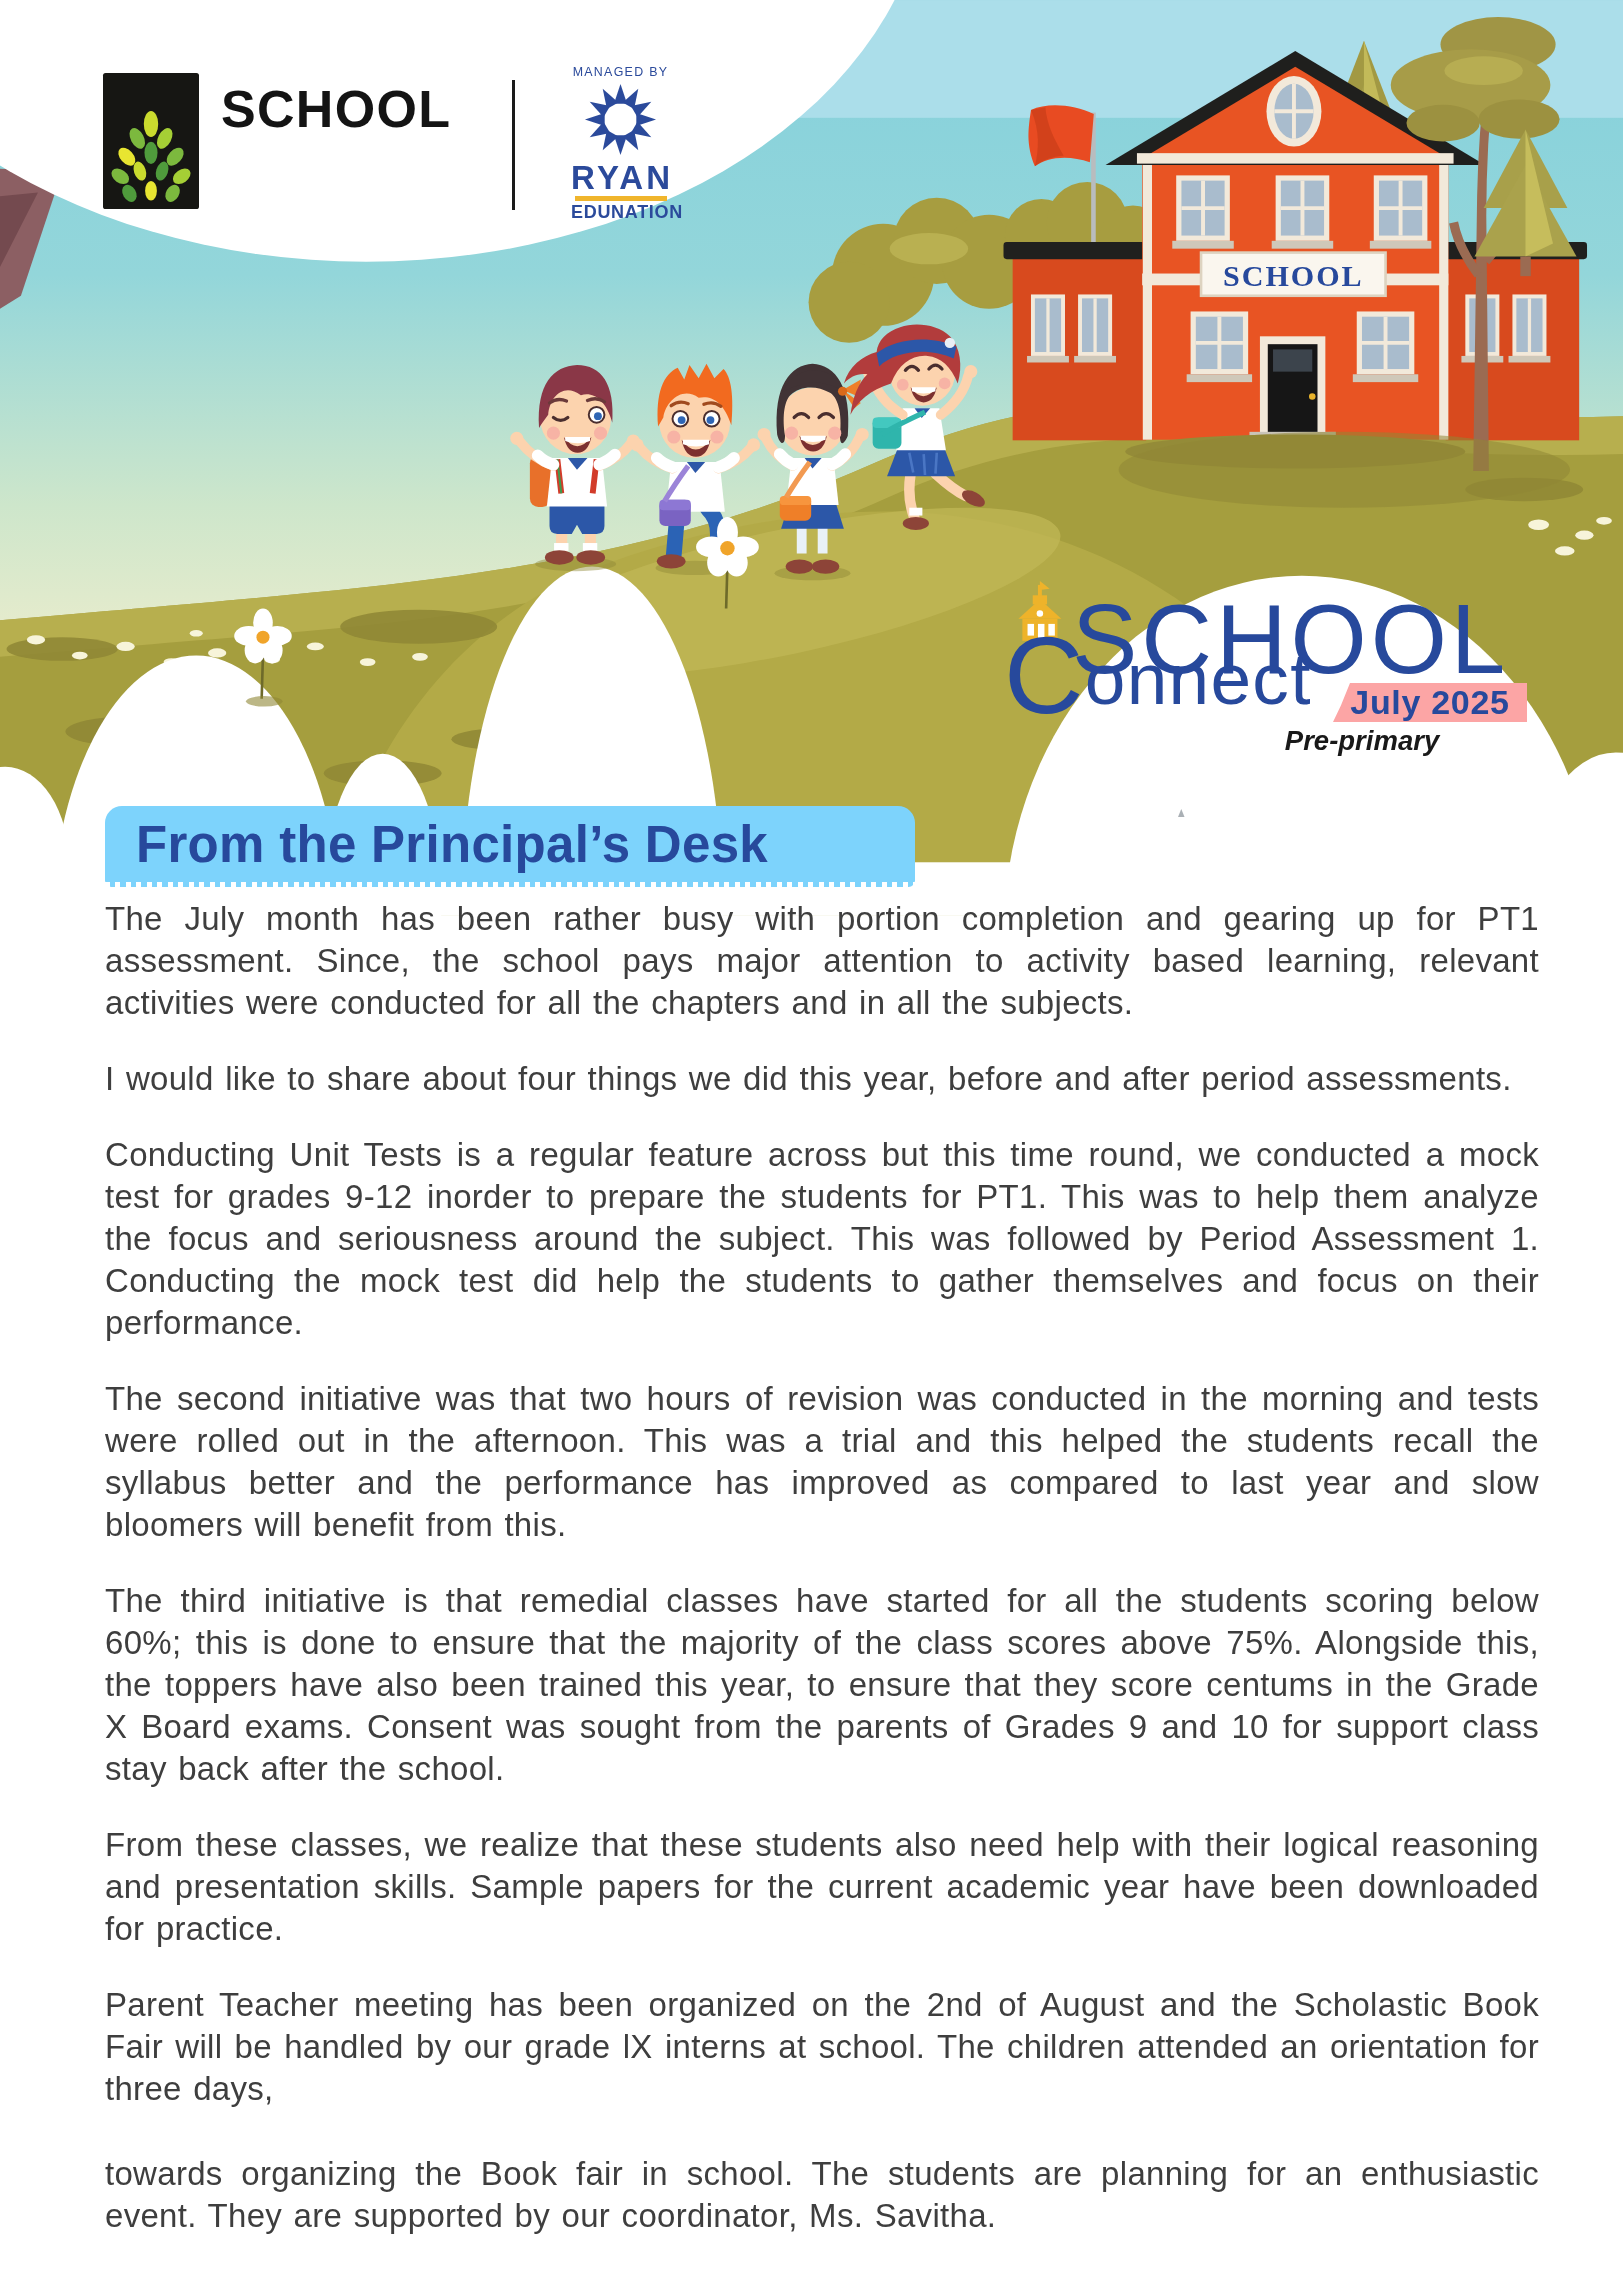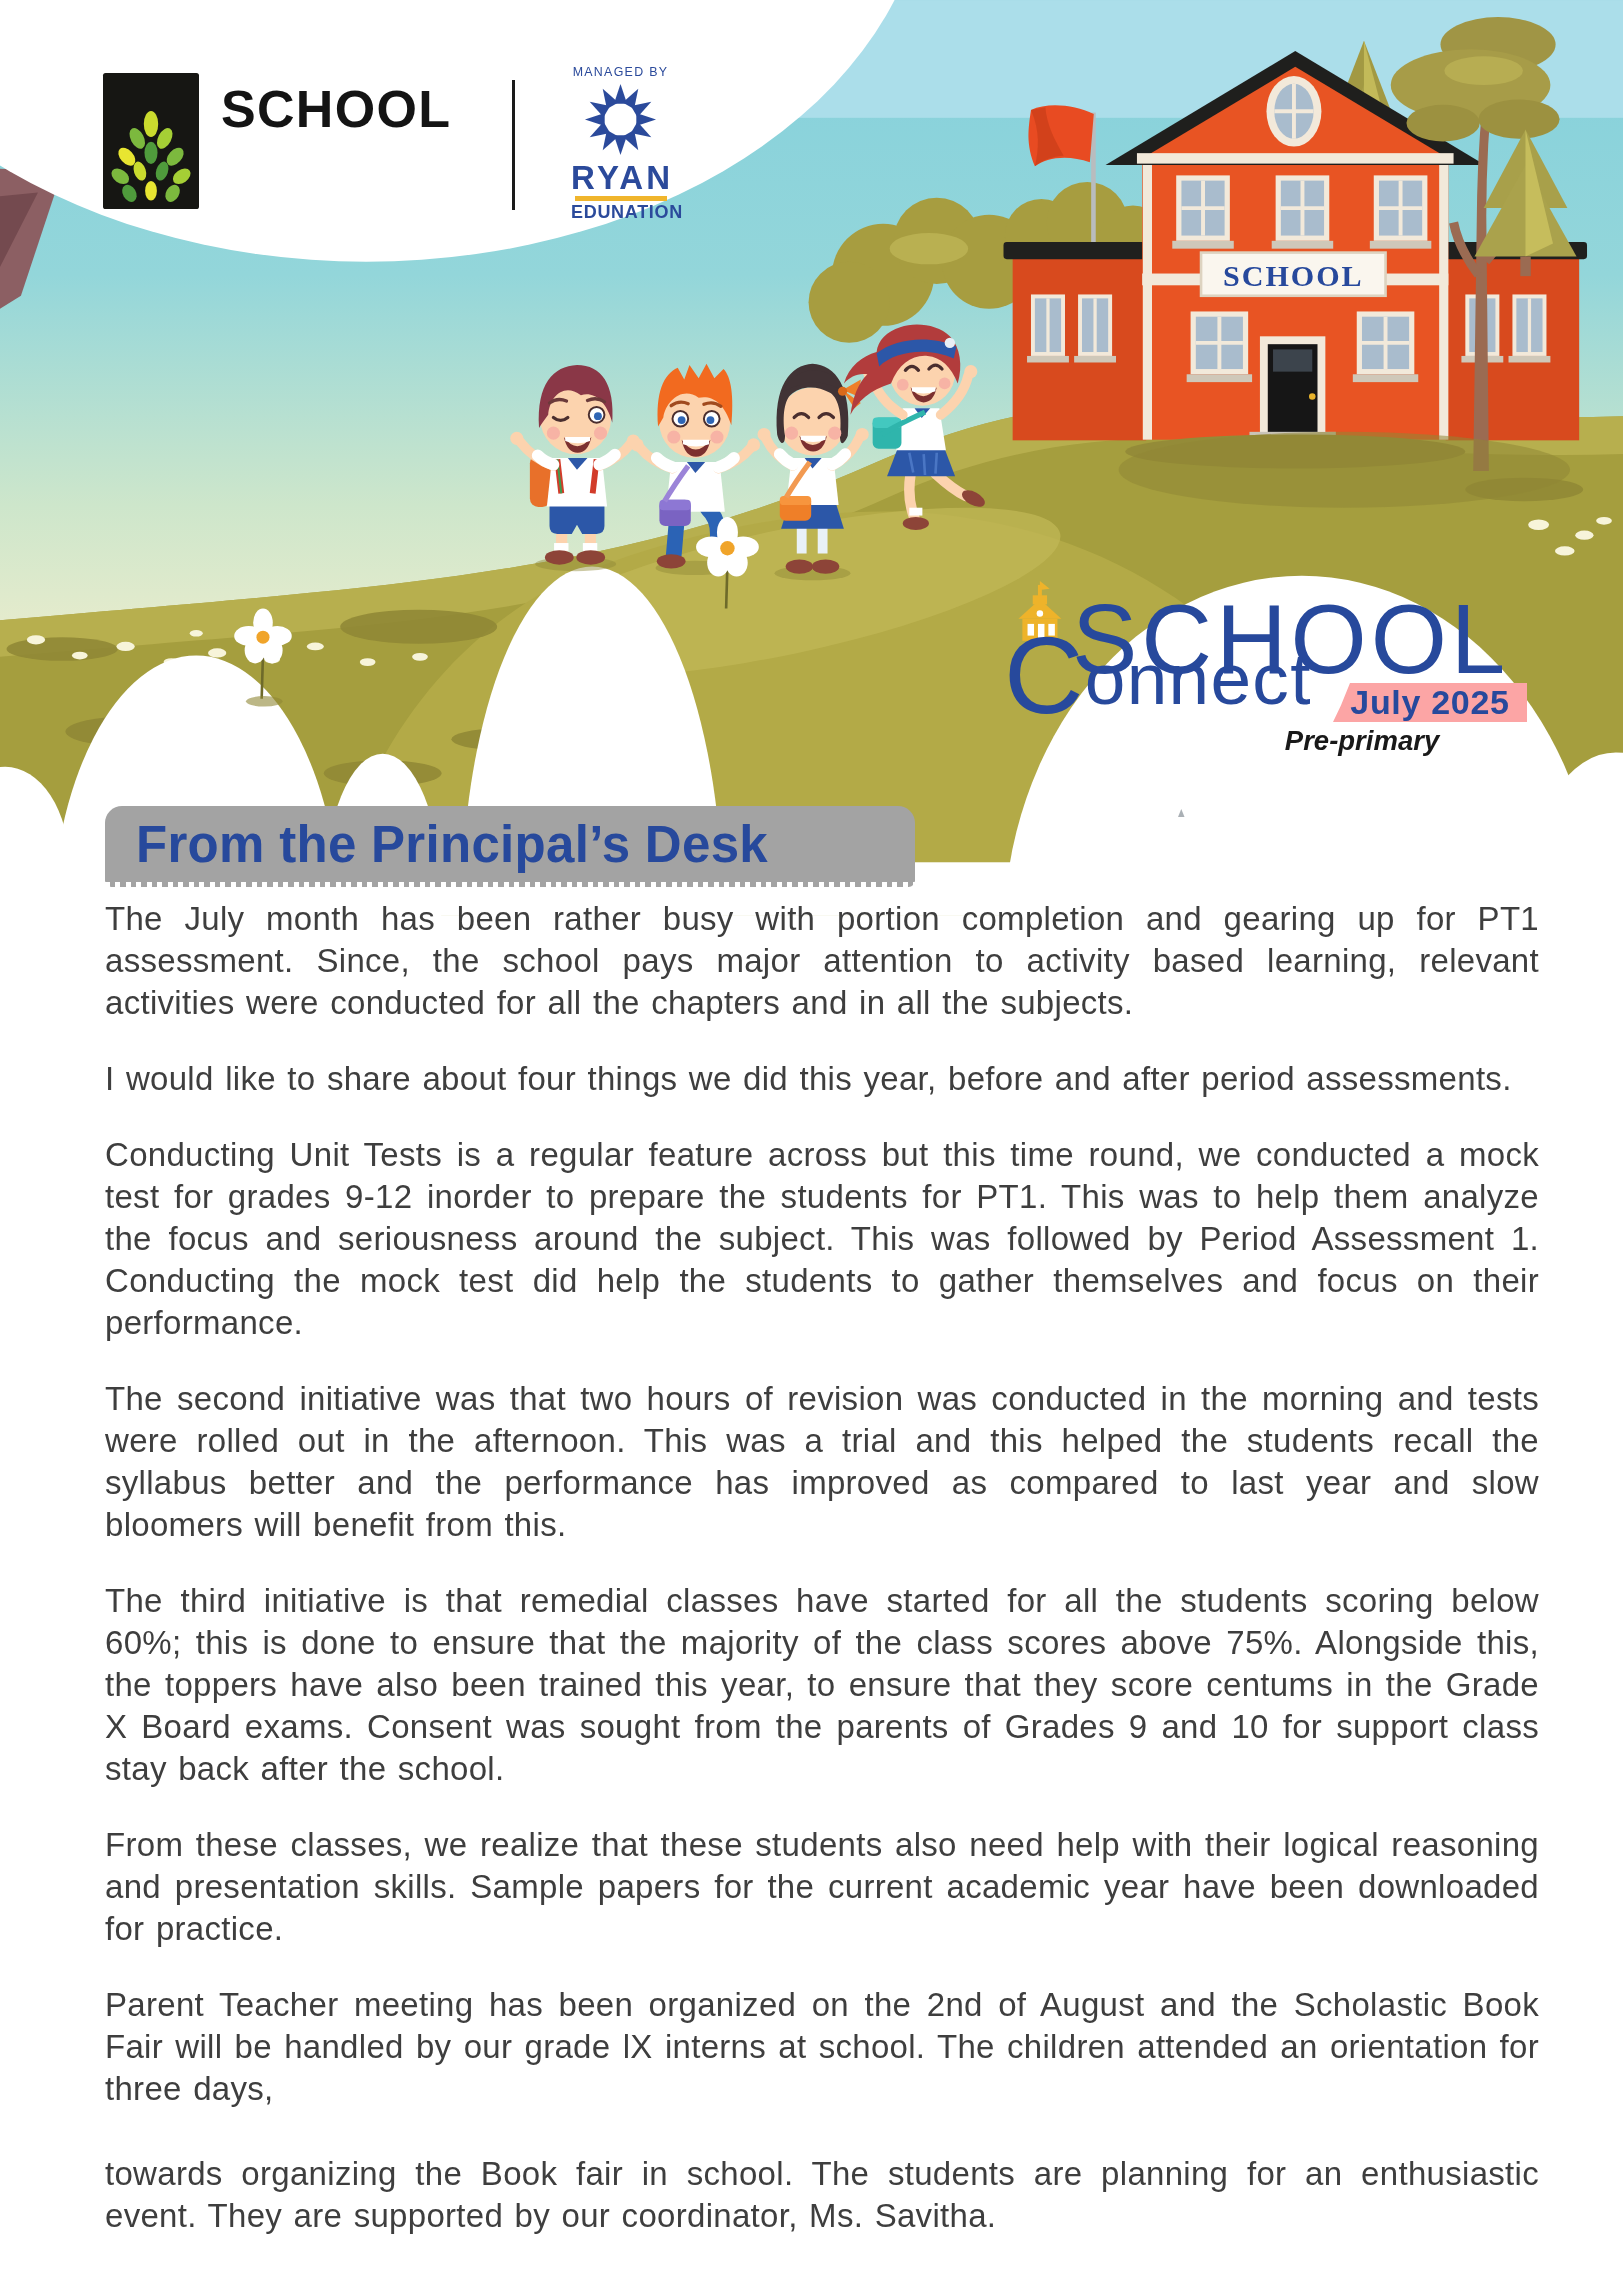--- a/index.html
+++ b/index.html
@@ -22,21 +22,21 @@
   .sc-connect .bigC{font-size:110px;vertical-align:-9.2px;}
   .july-banner{left:1333px;top:683px;width:194px;height:39px;background:#fca5a5;
                clip-path:polygon(17px 0,100% 0,100% 100%,0 100%,7.9px 58%);
                display:flex;align-items:center;justify-content:center;}
   .july-banner span{color:#27499c;font-weight:bold;font-size:34px;letter-spacing:0.7px;}
   .pre-primary{left:1264px;top:725px;width:196px;text-align:center;color:#191919;
                font-weight:bold;font-size:27.5px;font-style:italic;}
   .tiny-mark{left:1178px;top:809px;width:6.5px;height:7.9px;background:#8e959c;opacity:.75;
              clip-path:polygon(50% 0,100% 100%,0 100%);}
   
-  .title-banner{left:105px;top:806px;width:810px;height:81px;background:#a3a3a3;
+  .title-banner{left:105px;top:806px;width:810px;height:81px;background:#7dd3fc;
                 border-radius:17px 17px 6.5px 6.5px;}
   .title-banner .txt{position:absolute;left:31px;top:0;line-height:77px;font-size:51px;
                      font-weight:bold;color:#27499c;letter-spacing:0.3px;}
   .title-banner .perf{position:absolute;left:0;bottom:0;width:100%;height:4.6px;
       background:repeating-linear-gradient(90deg,#ffffff 0 4.6px,rgba(255,255,255,0) 4.6px 10.5px);}
   
   .bodytext{left:105px;top:898px;width:1434px;color:#3e3e3e;font-size:33px;line-height:42px;
             text-align:justify;letter-spacing:0.3px;word-spacing:2px;}
   .bodytext p{margin:0 0 34px 0;}
   .bodytext p.gap-lg{margin-bottom:43px;}

